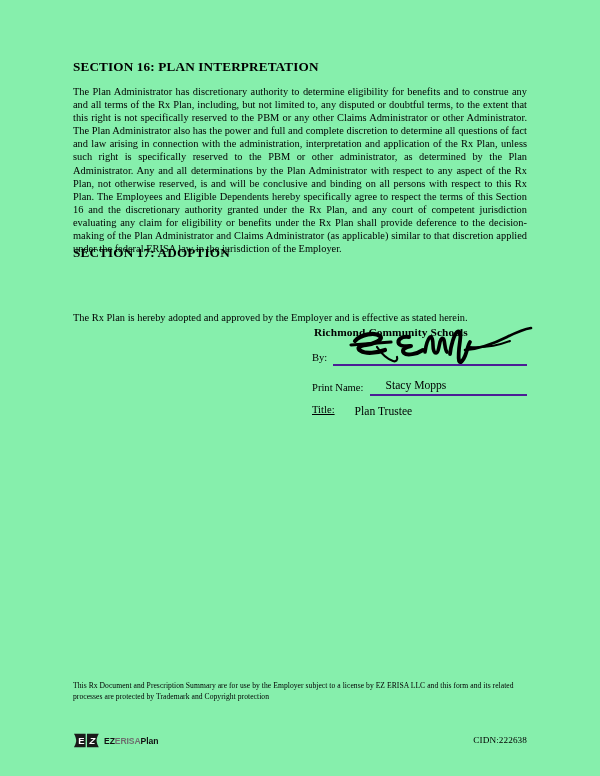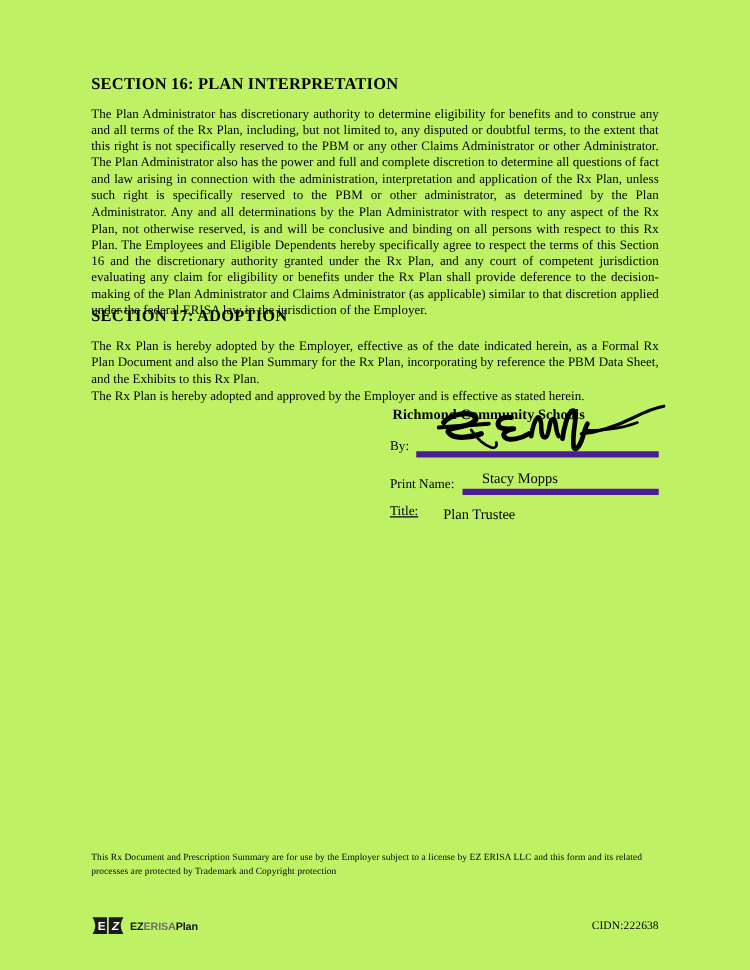--- a/index.html
+++ b/index.html
@@ -14,21 +14,21 @@
     position: relative;
     overflow: hidden;
     font-family: "Liberation Serif", "DejaVu Serif", serif;
     color: #000000;
     -webkit-font-smoothing: antialiased;
   }
 
   .page {
     position: absolute;
     inset: 0;
-    background: #bef264;
+    background: #86efac;
   }
 
   h2.section-heading {
     font-family: "Liberation Serif", "DejaVu Serif", serif;
     font-size: 13.2px;
     font-weight: bold;
     letter-spacing: 0.15px;
     margin: 0;
     padding: 0;
   }
@@ -76,21 +76,21 @@
   .sig-label {
     font-size: 10.6px;
     line-height: 12px;
     padding-bottom: 2px;
     white-space: nowrap;
     flex: 0 0 auto;
   }
   .sig-line {
     flex: 1 1 auto;
     position: relative;
-    border-bottom: 5px solid #4c1d95;
+    border-bottom: 2px solid #4c1d95;
     height: 100%;
     margin-left: 6px;
   }
   .sig-value {
     position: absolute;
     left: 16px;
     bottom: 2px;
     font-size: 11.6px;
     line-height: 12px;
     white-space: nowrap;
@@ -191,21 +191,20 @@
 <body>
 
 <div class="page">
 
   <h2 class="section-heading sec16-heading">SECTION 16: PLAN INTERPRETATION</h2>
 
   <p class="body-para sec16-para">The Plan Administrator has discretionary authority to determine eligibility for benefits and to construe any and all terms of the Rx Plan, including, but not limited to, any disputed or doubtful terms, to the extent that this right is not specifically reserved to the PBM or any other Claims Administrator or other Administrator. The Plan Administrator also has the power and full and complete discretion to determine all questions of fact and law arising in connection with the administration, interpretation and application of the Rx Plan, unless such right is specifically reserved to the PBM or other administrator, as determined by the Plan Administrator. Any and all determinations by the Plan Administrator with respect to any aspect of the Rx Plan, not otherwise reserved, is and will be conclusive and binding on all persons with respect to this Rx Plan. The Employees and Eligible Dependents hereby specifically agree to respect the terms of this Section 16 and the discretionary authority granted under the Rx Plan, and any court of competent jurisdiction evaluating any claim for eligibility or benefits under the Rx Plan shall provide deference to the decision-making of the Plan Administrator and Claims Administrator (as applicable) similar to that discretion applied under the federal ERISA law in the jurisdiction of the Employer.</p>
 
   <h2 class="section-heading sec17-heading">SECTION 17: ADOPTION</h2>
 
-  <p class="body-para sec17-para">The Rx Plan is hereby adopted by the Employer, effective as of the date indicated herein, as a Formal Rx Plan Document and also the Plan Summary for the Rx Plan, incorporating by reference the PBM Data Sheet, and the Exhibits to this Rx Plan.</p>
 
   <p class="body-para adopt-para">The Rx Plan is hereby adopted and approved by the Employer and is effective as stated herein.</p>
 
   <div class="sig-block">
 
     <div class="sig-company">Richmond Community Schools</div>
 
     <div class="sig-row">
       <span class="sig-label">By:</span>
       <span class="sig-line">

